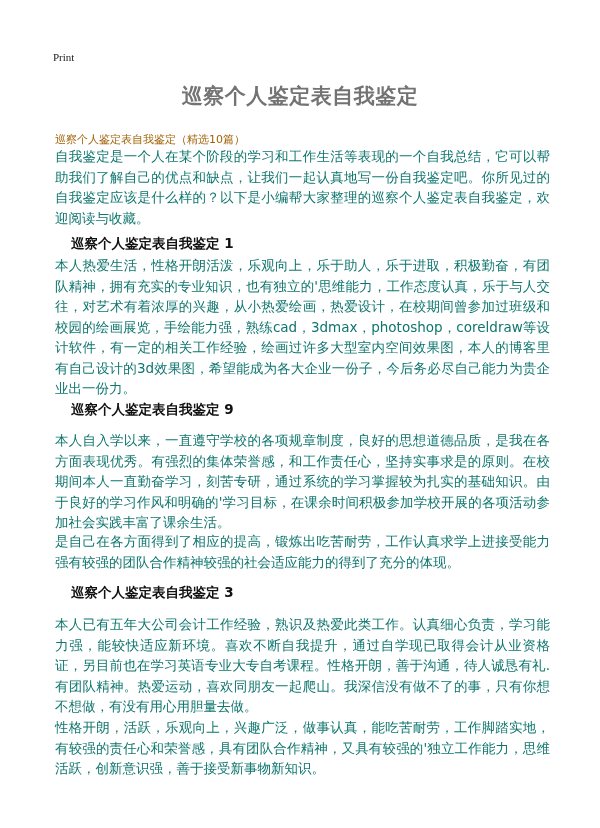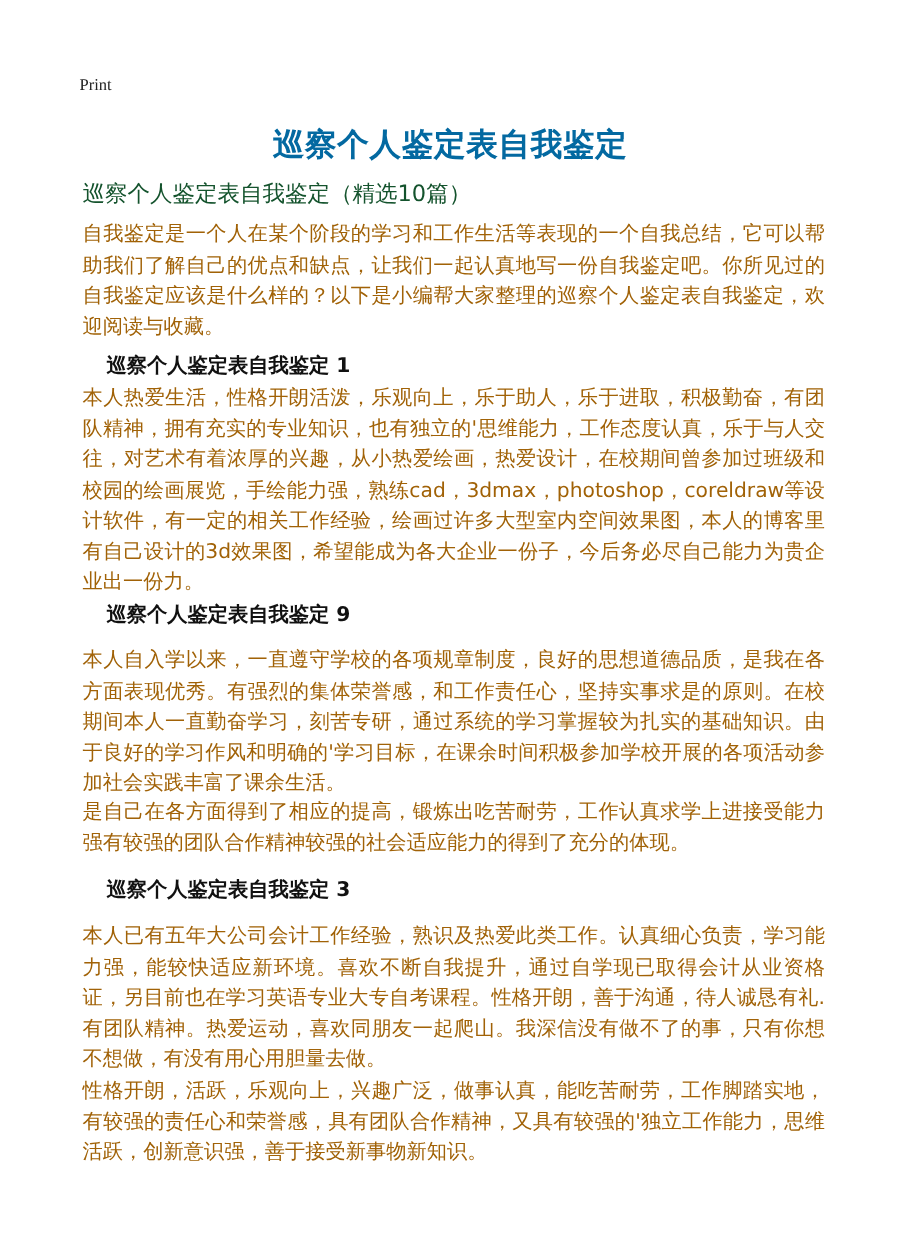--- a/index.html
+++ b/index.html
@@ -8,29 +8,29 @@
     font-family: "DejaVu Sans", sans-serif;
     color: #1a1a1a;
   }
   .page { position: relative; padding: 0 54px 0 55px; }
   .print {
     position: absolute; top: 51px; left: 53px;
     font-family: "Liberation Serif", serif; font-size: 11px; color: #222;
   }
   .title {
     position: absolute; top: 82px; left: 0; width: 600px; text-align: center;
-    font-size: 21px; font-weight: bold; letter-spacing: 0.5px; color: #0369a1;
+    font-size: 21px; font-weight: bold; letter-spacing: 0.5px; color: #737373;
   }
   .subtitle {
-    position: absolute; top: 120px; left: 55px;
-    font-size: 15px; color: #14532d;
+    position: absolute; top: 132px; left: 55px;
+    font-size: 11px; color: #a16207;
   }
   .body-text {
     position: absolute; left: 55px; width: 495px;
-    font-size: 13.5px; line-height: 20.5px; color: #a16207;
+    font-size: 13.5px; line-height: 20.5px; color: #0f766e;
     text-align: justify;
   }
   .heading {
     position: absolute; left: 55px;
     font-size: 13.5px; font-weight: bold; color: #111; margin-left: 16px;
   }
 </style>
 </head>
 <body>
 

